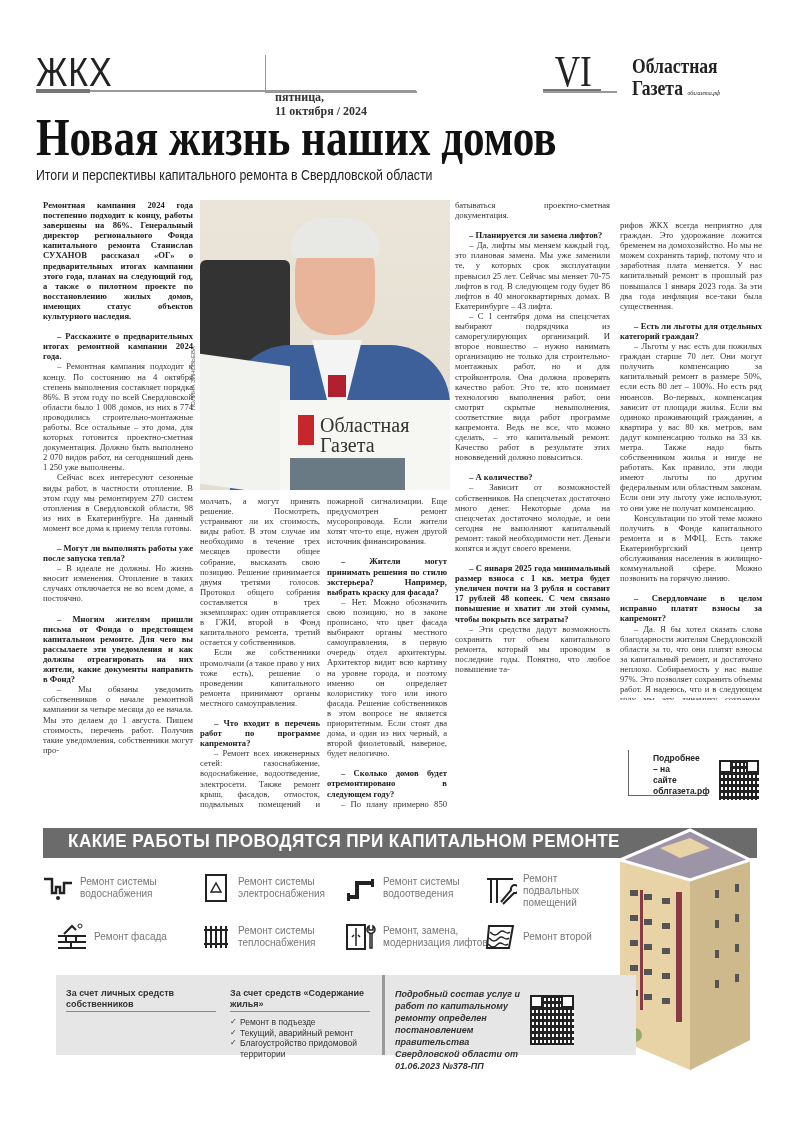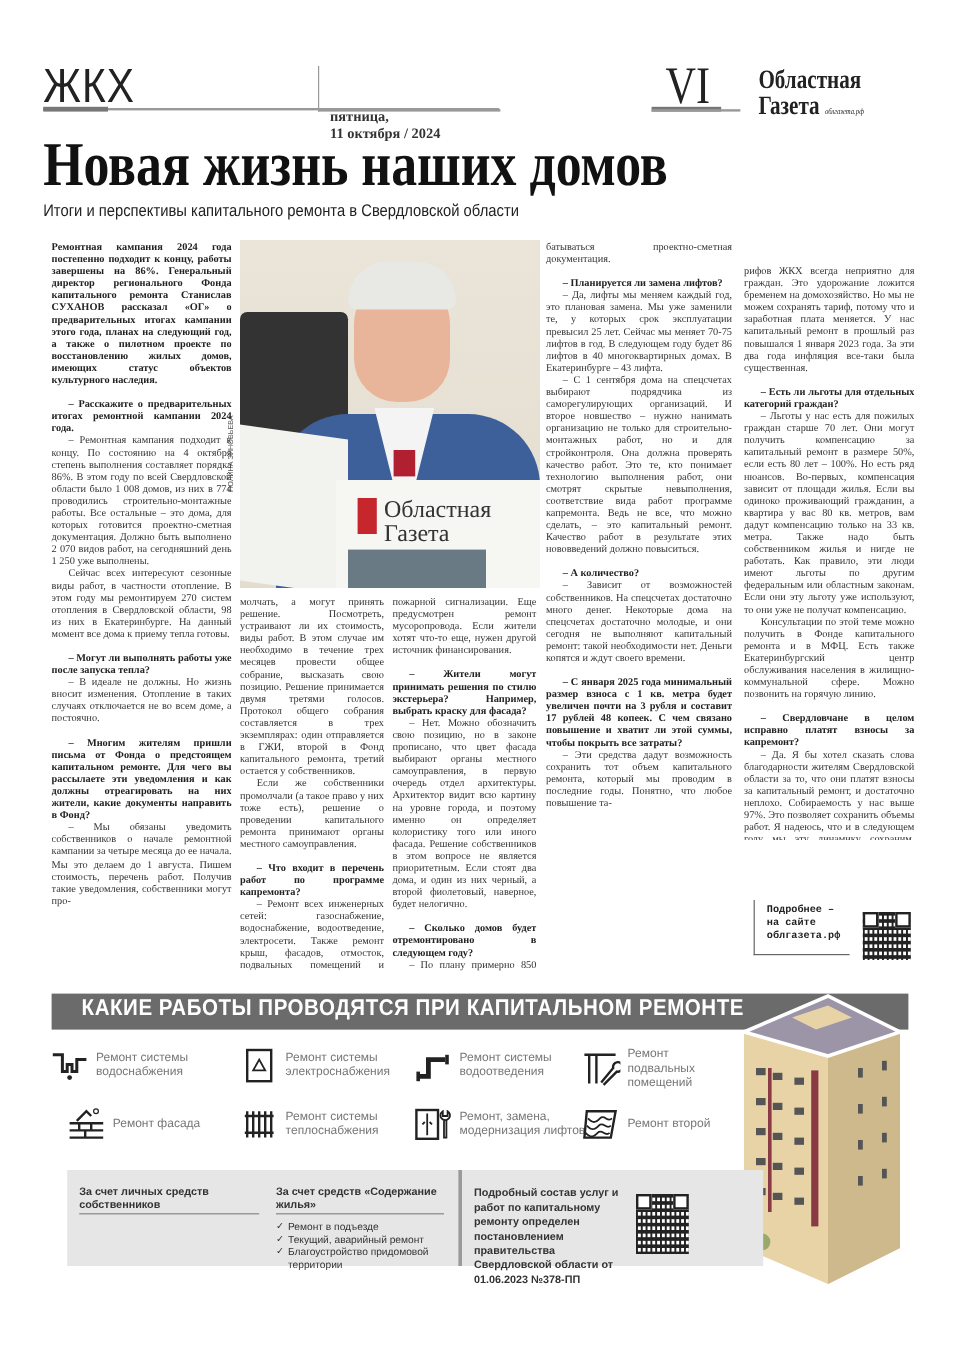--- a/index.html
+++ b/index.html
@@ -36,21 +36,21 @@
   .photo .tie { position: absolute; left: 128px; top: 175px; width: 18px; height: 22px; background: #b02030; }
   .photo .head { position: absolute; left: 95px; top: 30px; width: 80px; height: 105px; background: #e9b59a; border-radius: 40px 40px 36px 36px; }
   .photo .hair { position: absolute; left: 90px; top: 18px; width: 90px; height: 40px; background: #e8e8e4; border-radius: 44px 44px 10px 10px; }
   .photo .paper-l { position: absolute; left: 0; top: 160px; width: 90px; height: 130px; background: #f2f2ee; transform: skewY(8deg); }
   .photo .paper { position: absolute; left: 80px; top: 200px; width: 170px; height: 90px; background: #f6f6f3; }
   .photo .paper-title { position: absolute; left: 120px; top: 215px; font-size: 20px; line-height: 20px; color: #333; }
   .photo .paper-emblem { position: absolute; left: 98px; top: 215px; width: 16px; height: 30px; background: #c5272d; }
   .photo .paper-img { position: absolute; left: 90px; top: 258px; width: 115px; height: 32px; background: #6a7a85; }
   .photo-credit { left: 190px; top: 410px; font-family: "Liberation Sans", sans-serif; font-size: 6px; color: #555; transform: rotate(-90deg); transform-origin: left top; white-space: nowrap; }
   
-  .more-box { left: 628px; top: 750px; width: 80px; height: 46px; border-left: 1px solid #666; border-bottom: 1px solid #666; padding: 3px 10px; font-family: Liberation Mono, monospace; font-size: 8.5px; line-height: 11px; font-weight: bold; color: #222; }
+  .more-box { left: 628px; top: 750px; width: 80px; height: 46px; border-left: 1px solid #666; border-bottom: 1px solid #666; padding: 3px 24px; font-family: Liberation Sans, sans-serif; font-size: 8.5px; line-height: 11px; font-weight: bold; color: #222; }
   .qr { background:
       linear-gradient(90deg, #222 50%, transparent 50%) 0 0/4px 4px,
       linear-gradient(#222 50%, transparent 50%) 0 0/6px 6px; background-color: #fff; position: absolute; }
   .qr::before, .qr::after { content: ""; position: absolute; width: 9px; height: 9px; border: 2px solid #222; background: #fff; }
   .qr::before { left: 0; top: 0; }
   .qr::after { right: 0; top: 0; }
   .qr1 { left: 719px; top: 760px; width: 40px; height: 40px; }
   
   .banner { left: 43px; top: 828px; width: 714px; height: 30px; background: #6b6b6b; }
   .banner-text { left: 68px; top: 830px; font-family: "Liberation Sans", sans-serif; font-size: 19px; font-weight: bold; color: #fff; letter-spacing: 0.5px; white-space: nowrap; transform: scaleX(0.9); transform-origin: left; }
@@ -265,14 +265,14 @@
 </div>
 <div class="abs bb-col" style="left:230px;top:988px;width:140px;">
   <h4>За счет средств «Содержание жилья»</h4>
   <ul>
     <li>Ремонт в подъезде</li>
     <li>Текущий, аварийный ремонт</li>
     <li>Благоустройство придомовой территории</li>
   </ul>
 </div>
 <div class="abs bb-divider"></div>
-<div class="abs bb-right" style="width:125px;">Подробный состав услуг и работ по капитальному ремонту определен постановлением правительства Свердловской области от 01.06.2023 №378-ПП</div>
+<div class="abs bb-right" style="width:125px;font-style:italic;">Подробный состав услуг и работ по капитальному ремонту определен постановлением правительства Свердловской области от 01.06.2023 №378-ПП</div>
 <div class="qr qr2"></div>
 
 </body></html>

